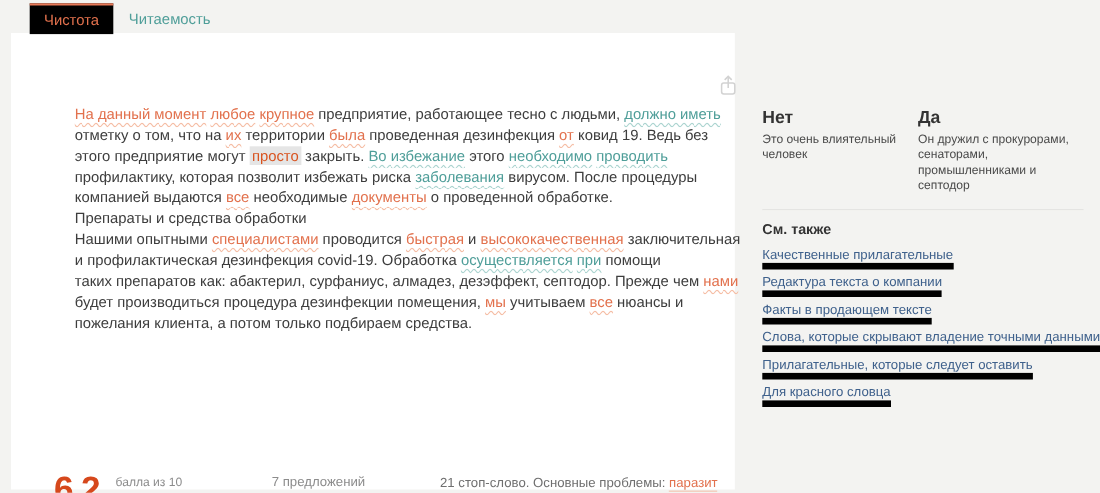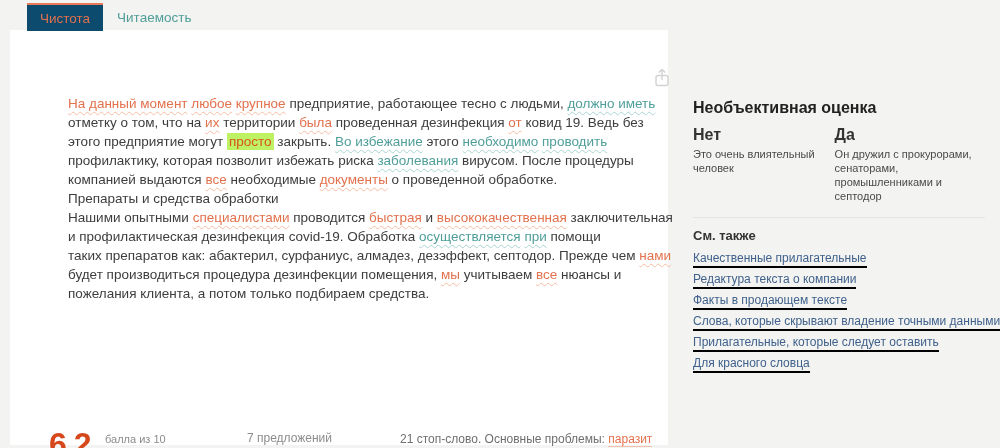--- a/index.html
+++ b/index.html
@@ -16,21 +16,21 @@
     background: #ffffff;
   }
   
   .tabs { position: absolute; left: 27px; top: 3px; display: flex; z-index: 2; }
   .tab {
     height: 28px; font-size: 13.5px;
     display: flex; align-items: center; justify-content: center;
     padding: 0 13px; cursor: pointer; white-space: nowrap;
   }
   .tab.active {
-    background: #0c4a6e; color: #e2714d;
+    background: #000000; color: #e2714d;
     border-top: 2px solid #e87a59;
   }
   .tab.inactive { color: #4f9e99; margin-left: 1px; }
   
   .share-btn { position: absolute; left: 641px; top: 37px; width: 22px; height: 22px; cursor: pointer; }
   
   .editor-text {
     position: absolute; left: 58px; top: 64px; width: 606px;
     font-size: 13.5px; line-height: 19px; color: #3d3d3d;
   }
@@ -46,21 +46,21 @@
   .mark-syn {
     color: #4f9e99;
     text-decoration-line: underline;
     text-decoration-style: wavy;
     text-decoration-color: #abd4d0;
     text-decoration-thickness: 1px;
     text-underline-offset: 3px;
     cursor: pointer;
   }
   .mark-sel {
-    color: #d9531f; background: #bef264; cursor: pointer;
+    color: #d9531f; background: #e5e5e5; cursor: pointer;
     padding: 1px 2px;
   }
   
   .score {
     position: absolute; left: 39px; top: 396px;
     font-size: 32px; font-weight: bold; color: #d6481c; letter-spacing: -1px;
   }
   .score-caption {
     position: absolute; left: 95px; top: 402px;
     font-size: 11px; line-height: 14px; color: #8c8c8c;
@@ -84,21 +84,21 @@
   .sb-subtitle { font-size: 12.5px; color: #4a4a4a; margin-bottom: 18px; }
   .sb-cols { display: flex; margin-bottom: 14px; }
   .sb-col1 { width: 143px; padding-right: 8px; }
   .sb-col2 { width: 152px; }
   .sb-col-head { font-size: 16px; font-weight: bold; color: #333; margin-bottom: 3px; }
   .sb-col-text { font-size: 11px; line-height: 14px; color: #4a4a4a; }
   .sb-divider { border: 0; border-top: 1px solid #e4e4e2; margin: 0 0 10px 0; }
   .sb-see-also { font-size: 13px; font-weight: bold; color: #333; margin-bottom: 9px; }
   .sa-link {
     display: table; font-size: 12px; line-height: 13px; color: #3f618c;
-    border-bottom: 2px solid #000000; padding-bottom: 1px; margin-bottom: 5px;
+    border-bottom: 6px solid #000000; padding-bottom: 1px; margin-bottom: 5px;
     cursor: pointer; white-space: nowrap;
   }
 </style>
 </head>
 <body>
 
 <div class="tabs">
   <div class="tab active">Чистота</div>
   <div class="tab inactive">Читаемость</div>
 </div>
@@ -126,21 +126,20 @@
   </div>
   <div class="problems">
     <span>21 стоп-слово. Основные проблемы:</span>
     <span class="problem-link">паразит времени</span>
     
     
   </div>
 </div>
 
 <div class="sidebar">
-  <div class="sb-title">Необъективная оценка</div>
 
   <div class="sb-cols">
     <div class="sb-col1">
       <div class="sb-col-head">Нет</div>
       <div class="sb-col-text">Это очень влиятельный человек</div>
     </div>
     <div class="sb-col2">
       <div class="sb-col-head">Да</div>
       <div class="sb-col-text">Он дружил с прокурорами, сенаторами, промышленниками и септодор</div>
     </div>

